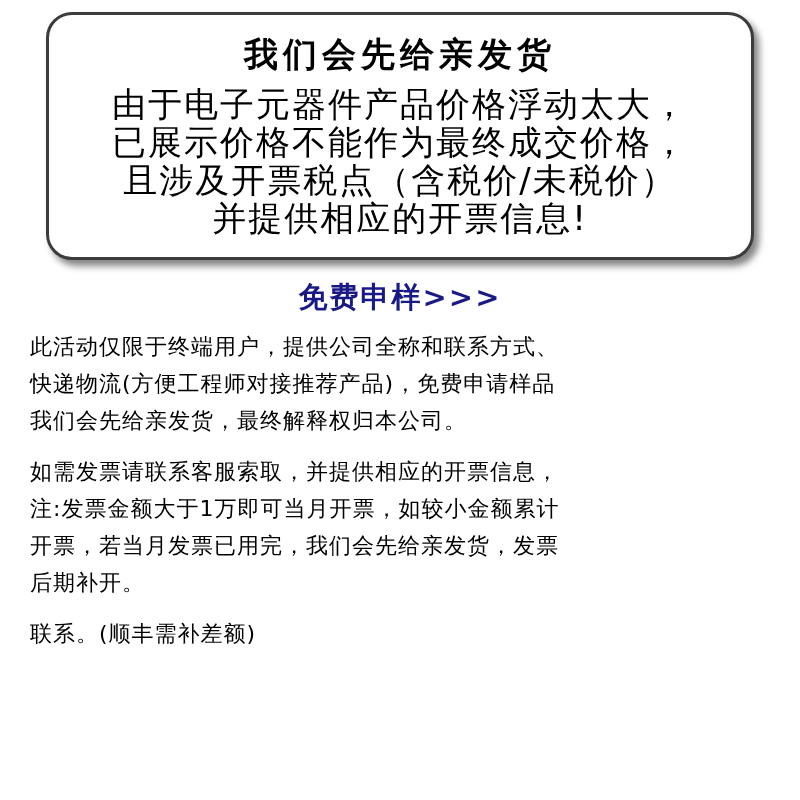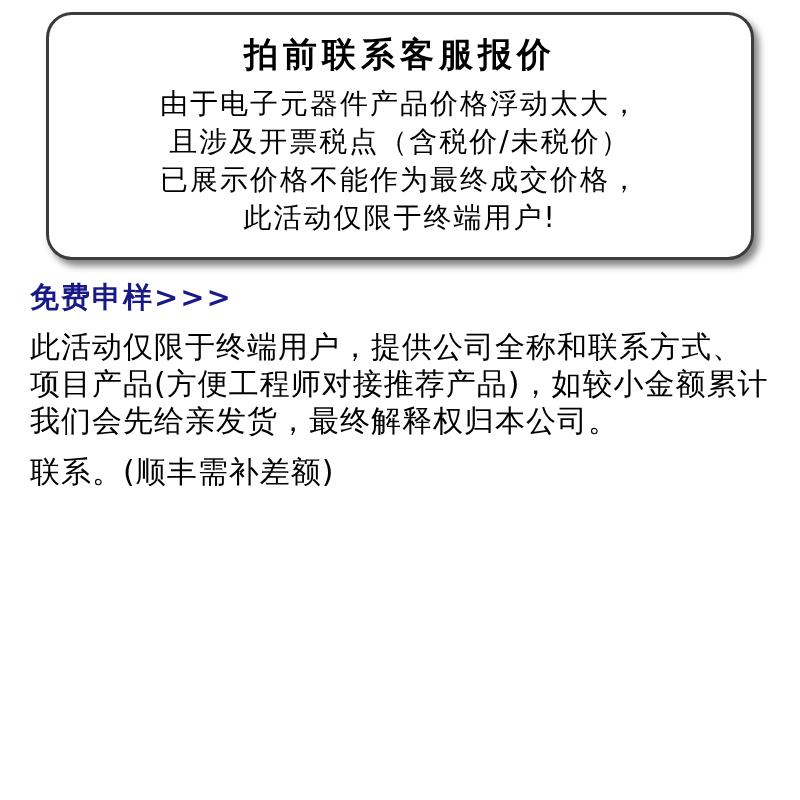--- a/index.html
+++ b/index.html
@@ -29,77 +29,84 @@
   }
   .notice-title {
     font-size: 34px;
     font-weight: bold;
     letter-spacing: 5px;
     line-height: 46px;
     margin-bottom: 8px;
     white-space: nowrap;
   }
   .notice-line {
-    font-size: 28px;
+    font-size: 34px;
     line-height: 38px;
     letter-spacing: 2px;
     white-space: nowrap;
   }
   .sections {
     padding: 0 30px 0 30px;
   }
   .section-heading {
     color: #1a1a86;
     font-size: 29px;
     font-weight: bold;
     letter-spacing: 2px;
     line-height: 34px;
     margin-top: 30px;
     white-space: nowrap;
+    text-align: center;
   }
   .section-heading.first {
     margin-top: 20px;
   }
   .section-body {
     margin-top: 14px;
   }
   .body-line {
-    font-size: 30px;
+    font-size: 22px;
     line-height: 37px;
     letter-spacing: 1px;
     white-space: nowrap;
   }
 </style>
 </head>
 <body>
 
 <div class="page">
 
   <div class="notice-box">
-    <div class="notice-title">拍前联系客服报价</div>
+    <div class="notice-title">我们会先给亲发货</div>
     <div class="notice-body">
       <div class="notice-line">由于电子元器件产品价格浮动太大，</div>
+      <div class="notice-line">已展示价格不能作为最终成交价格，</div>
       <div class="notice-line">且涉及开票税点（含税价/未税价）</div>
-      <div class="notice-line">已展示价格不能作为最终成交价格，</div>
-      <div class="notice-line">此活动仅限于终端用户!</div>
+      <div class="notice-line">并提供相应的开票信息!</div>
     </div>
   </div>
 
   <div class="sections">
 
     <div class="section">
       <div class="section-heading first">免费申样&gt;&gt;&gt;</div>
       <div class="section-body">
         <div class="body-line">此活动仅限于终端用户，提供公司全称和联系方式、</div>
-        <div class="body-line">项目产品(方便工程师对接推荐产品)，如较小金额累计</div>
+        <div class="body-line">快递物流(方便工程师对接推荐产品)，免费申请样品</div>
         <div class="body-line">我们会先给亲发货，最终解释权归本公司。</div>
       </div>
     </div>
 
     <div class="section">
+      <div class="section-body">
+        <div class="body-line">如需发票请联系客服索取，并提供相应的开票信息，</div>
+        <div class="body-line">注:发票金额大于1万即可当月开票，如较小金额累计</div>
+        <div class="body-line">开票，若当月发票已用完，我们会先给亲发货，发票</div>
+        <div class="body-line">后期补开。</div>
+      </div>
     </div>
 
     <div class="section">
       <div class="section-body">
         <div class="body-line">联系。(顺丰需补差额)</div>
       </div>
     </div>
 
   </div>
 </div>

